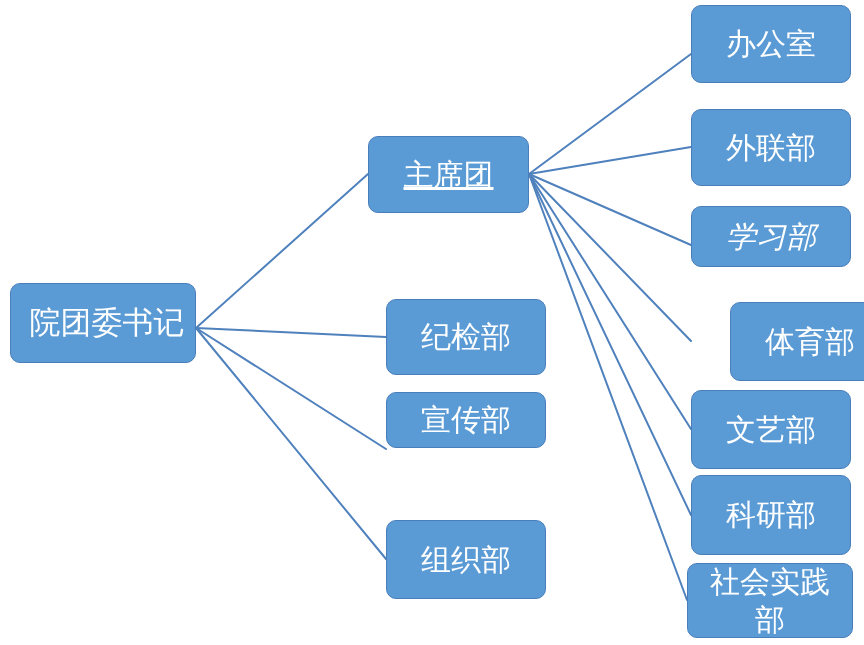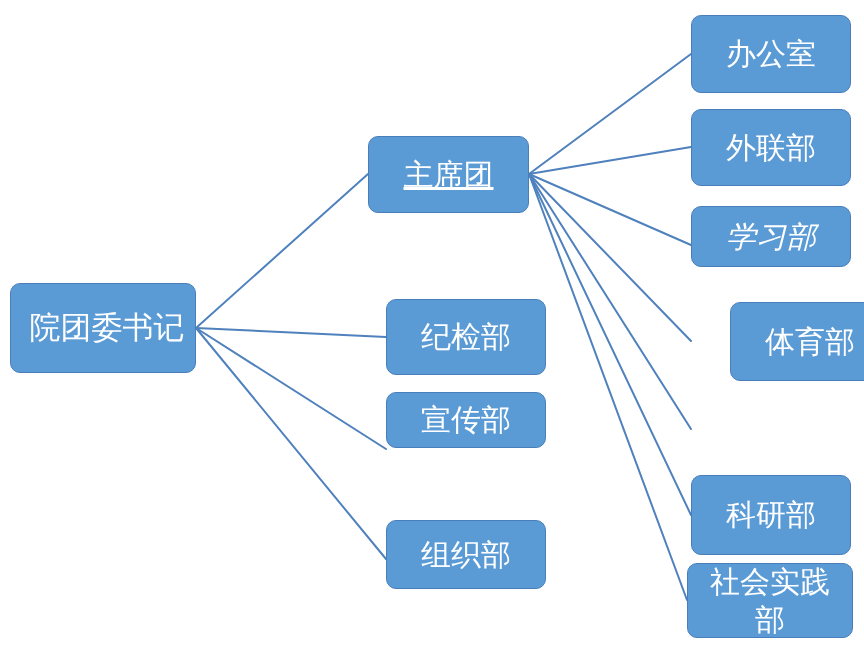--- a/index.html
+++ b/index.html
@@ -34,26 +34,26 @@
     border: 1px solid #4a7ebb;
     border-radius: 10px;
     color: #ffffff;
     font-size: 30px;
     line-height: 1.25;
     display: flex;
     align-items: center;
     justify-content: center;
     text-align: center;
   }
-  .node.root    { left: 10px;  top: 283px; width: 186px; height: 90px; font-size: 31px; padding-left: 8px; }
+  .node.root    { left: 10px;  top: 283px; width: 186px; height: 80px; font-size: 31px; padding-left: 8px; }
   .node.presidium    { left: 368px; top: 136px; width: 161px; height: 77px; text-decoration: underline; }
   .node.discipline   { left: 386px; top: 299px; width: 160px; height: 76px; }
   .node.publicity    { left: 386px; top: 392px; width: 160px; height: 56px; }
-  .node.organization { left: 386px; top: 520px; width: 160px; height: 69px; text-align: right; }
-  .node.office   { left: 691px; top: 15px;  width: 160px; height: 78px; }
+  .node.organization { left: 386px; top: 520px; width: 160px; height: 79px; text-align: right; }
+  .node.office   { left: 691px; top: 5px;  width: 160px; height: 78px; }
   .node.external { left: 691px; top: 109px; width: 160px; height: 77px; }
   .node.study    { left: 691px; top: 206px; width: 160px; height: 61px; font-style: italic; }
   .node.sports   { left: 691px; top: 302px; width: 160px; height: 79px; margin-left: 39px; }
   .node.arts     { left: 691px; top: 390px; width: 160px; height: 79px; }
   .node.research { left: 691px; top: 475px; width: 160px; height: 80px; }
   .node.practice { left: 687px; top: 563px; width: 166px; height: 75px; padding: 0 8px; }
 </style>
 </head>
 <body>
 
@@ -77,16 +77,17 @@
 
   <div class="node presidium">主席团</div>
   <div class="node discipline">纪检部</div>
   <div class="node publicity">宣传部</div>
   <div class="node organization">组织部</div>
 
   <div class="node office">办公室</div>
   <div class="node external">外联部</div>
   <div class="node study">学习部</div>
   <div class="node sports">体育部</div>
+  <div class="node arts">文艺部</div>
   <div class="node research">科研部</div>
   <div class="node practice">社会实践部</div>
 
 </div>
 
 </body></html>

